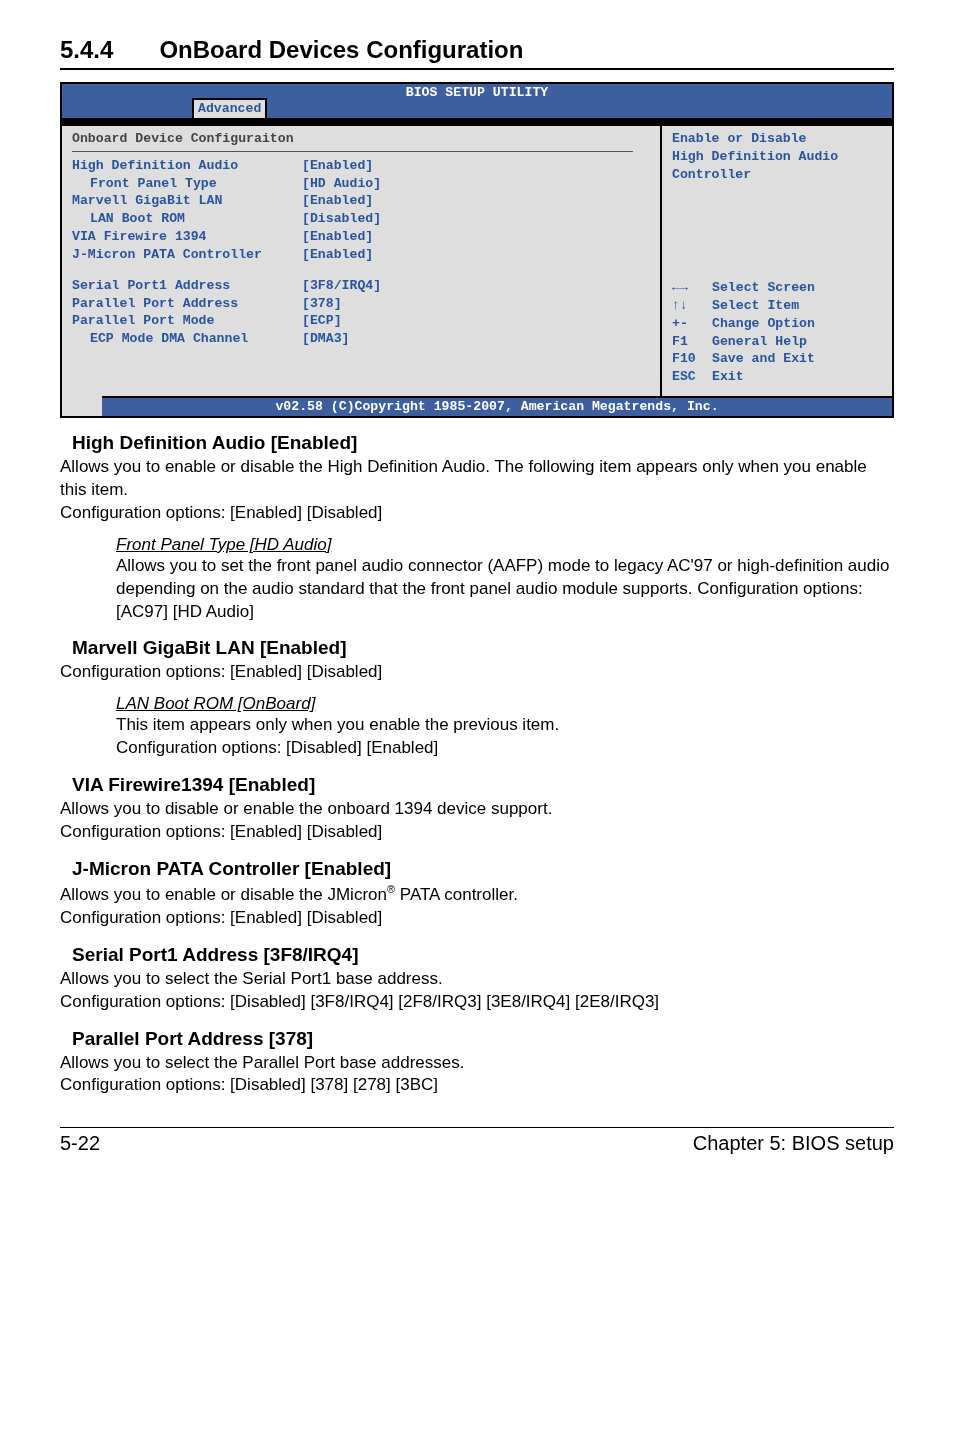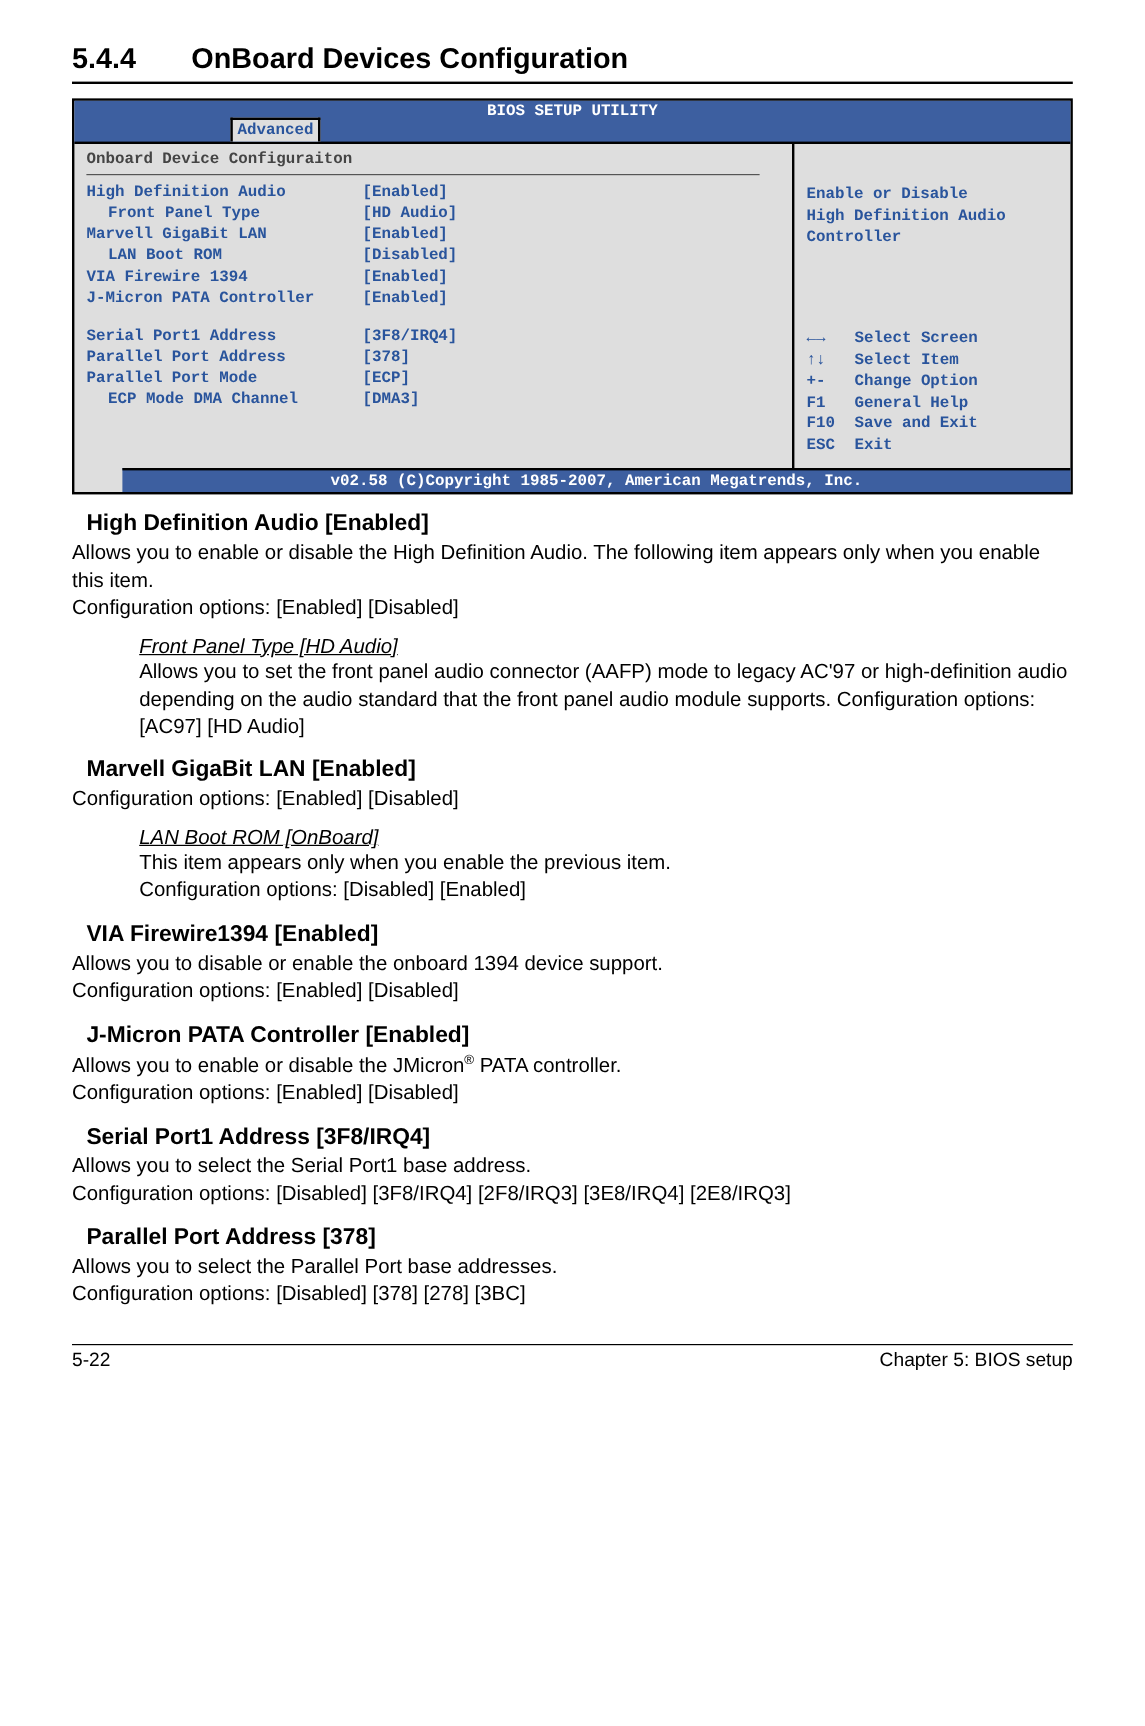--- a/index.html
+++ b/index.html
@@ -34,21 +34,21 @@
     line-height: 1.35;
     margin-bottom: 14px;
   }
   .bios-header {
     text-align: center;
     color: #fff;
     background: #3d5fa0;
     padding: 0;
     position: relative;
     height: 34px;
-    border-bottom: 2px solid #000000;
+    border-bottom: 8px solid #000000;
   }
   .bios-header-title {
     position: absolute;
     left: 0; right: 0; top: 0;
     text-align: center;
   }
   .bios-tab {
     position: absolute;
     left: 110px;
     bottom: 0;
@@ -69,21 +69,20 @@
     padding: 4px 10px 10px 10px;
     border-right: 2px solid #000;
     position: relative;
   }
   .bios-right {
     width: 210px;
     padding: 4px 10px 10px 10px;
     display: flex;
     flex-direction: column;
     justify-content: space-between;
-    margin-top: 29px;
   }
   .bios-grey {
     color: #444;
   }
   .bios-separator {
     border-bottom: 1.5px solid #555;
     margin: 3px 0 5px 0;
     width: 97%;
   }
   .bios-row {
@@ -140,21 +139,21 @@
     line-height: 1.35;
   }
   sup {
     font-size: 0.65em;
   }
   .page-footer {
     border-top: 1px solid #000;
     margin-top: 30px;
     display: flex;
     justify-content: space-between;
-    font-size: 16px;
+    font-size: 20px;
     padding-top: 4px;
   }
 </style>
 </head>
 <body>
 
 <div class="page">
   <h2 class="section-title">
     <span class="section-number">5.4.4</span><span>OnBoard Devices Configuration</span>
   </h2>

